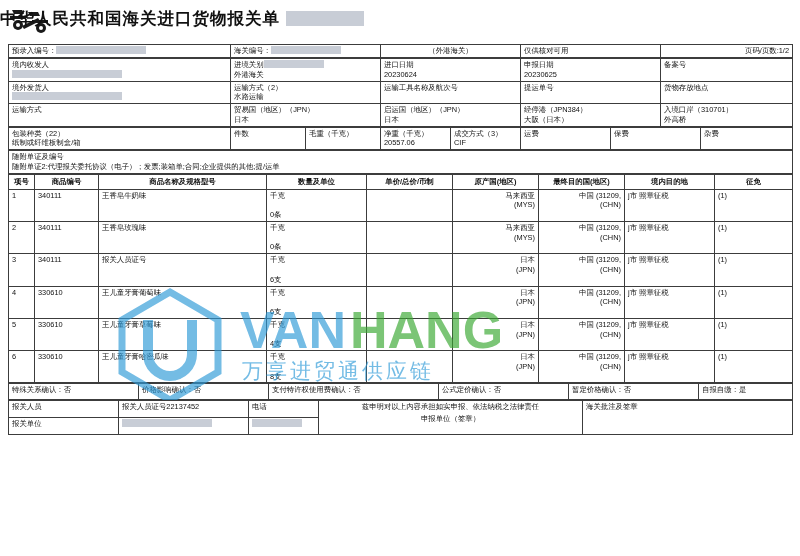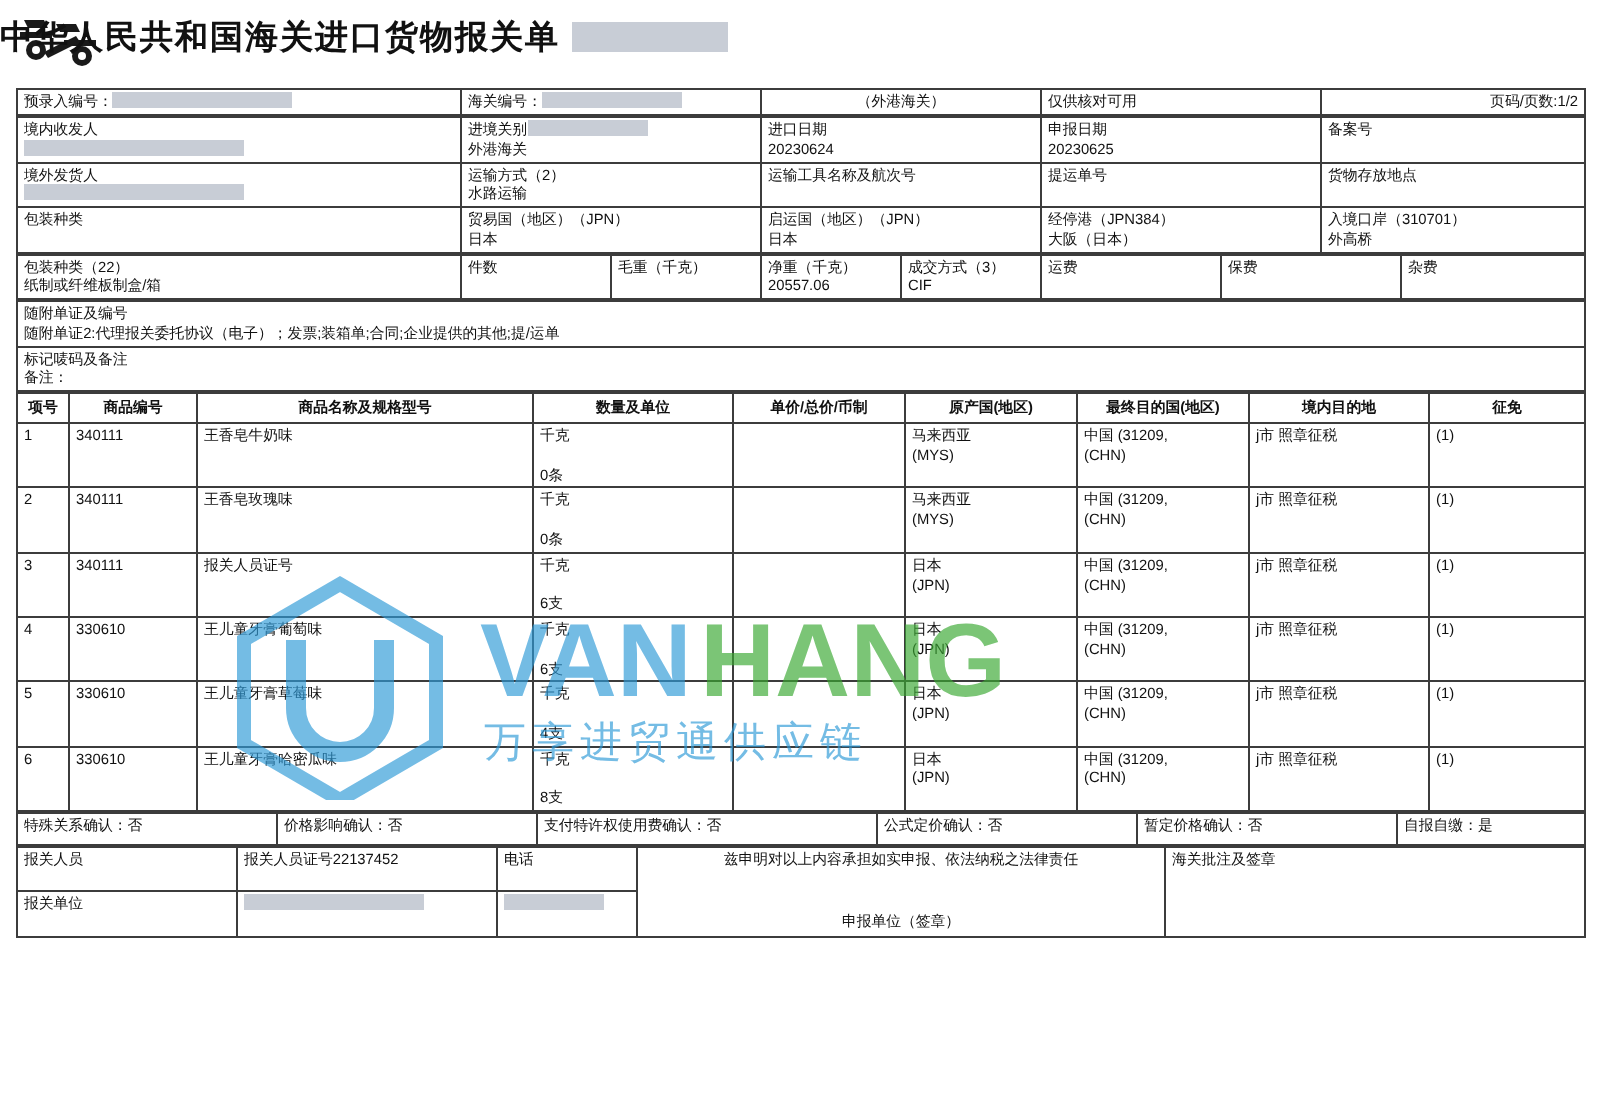--- a/index.html
+++ b/index.html
@@ -62,21 +62,21 @@
     height: 8px;
     background: #c8cdd6;
     vertical-align: -1px;
   }
   .r50 { width: 50px; }
   .r60 { width: 60px; }
   .r70 { width: 70px; }
   .r90 { width: 90px; }
   .r110 { width: 110px; }
   .center { text-align: center; }
-  .twoline { white-space: pre-line; }
+  .twoline { white-space: pre-line; text-align: right; }
   
   .strip td { height: 14px; }
   
   .items th {
     border: 1px solid #3c3c3c;
     font-size: 7.4px;
     font-weight: bold;
     padding: 2px 2px;
     color: #111;
     background: #fff;
@@ -207,21 +207,21 @@
       </td>
       <td>
         <div>货物存放地点</div>
         <div></div>
       </td>
     </tr>
 
 
     <tr>
       <td>
-        <div>包装种类</div>
+        <div>运输方式</div>
         <div></div>
       </td>
       <td>
         <div>贸易国（地区）（JPN）</div>
         <div>日本</div>
       </td>
       <td>
         <div>启运国（地区）（JPN）</div>
         <div>日本</div>
       </td>
@@ -288,26 +288,20 @@
 
   <table class="grid">
     <colgroup>
         <col style="width:784px">
       </colgroup>
     <tbody>
         <tr>
       <td style="height:22px">
         <div>随附单证及编号</div>
         <div>随附单证2:代理报关委托协议（电子）；发票;装箱单;合同;企业提供的其他;提/运单</div>
-      </td>
-    </tr>
-    <tr>
-      <td style="height:22px">
-        <div>标记唛码及备注</div>
-        <div>备注：</div>
       </td>
     </tr>
   </tbody>
     </table>
 
   <table class="grid items">
     <colgroup>
       <col style="width:26px">
         <col style="width:64px">
         <col style="width:168px">
@@ -467,21 +461,21 @@
     </colgroup>
     <tbody>
         <tr>
       <td style="height:17px">报关人员</td>
       <td>
         <span>报关人员证号</span><span>22137452</span>
       </td>
       <td>电话</td>
       <td rowspan="2" class="center">
         <div class="footer-note">兹申明对以上内容承担如实申报、依法纳税之法律责任</div>
-        <div class="footer-note" style="margin-top:21px">申报单位（签章）</div>
+        <div class="footer-note" style="margin-top:1px">申报单位（签章）</div>
       </td>
       <td rowspan="2">
         <div>海关批注及签章</div>
       </td>
     </tr>
     <tr>
       <td style="height:17px">
         <span>报关单位</span>
       </td>
       <td>

